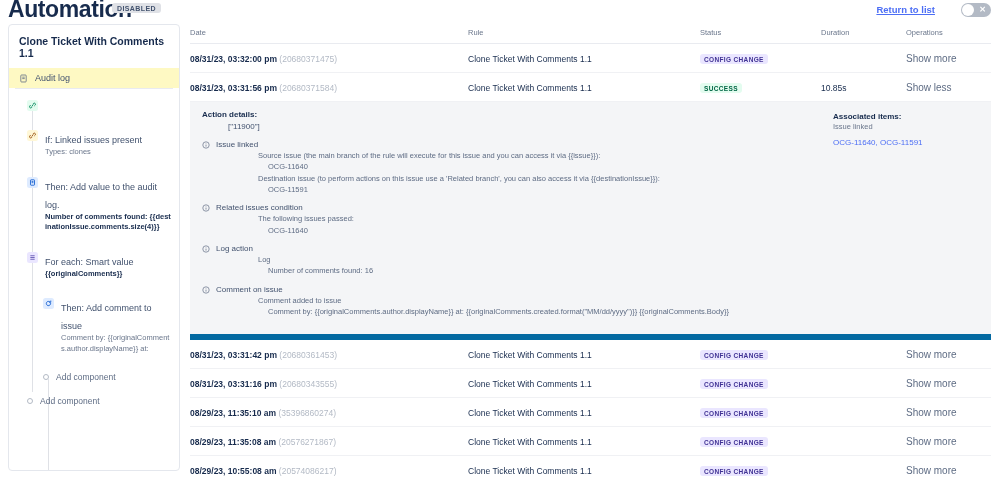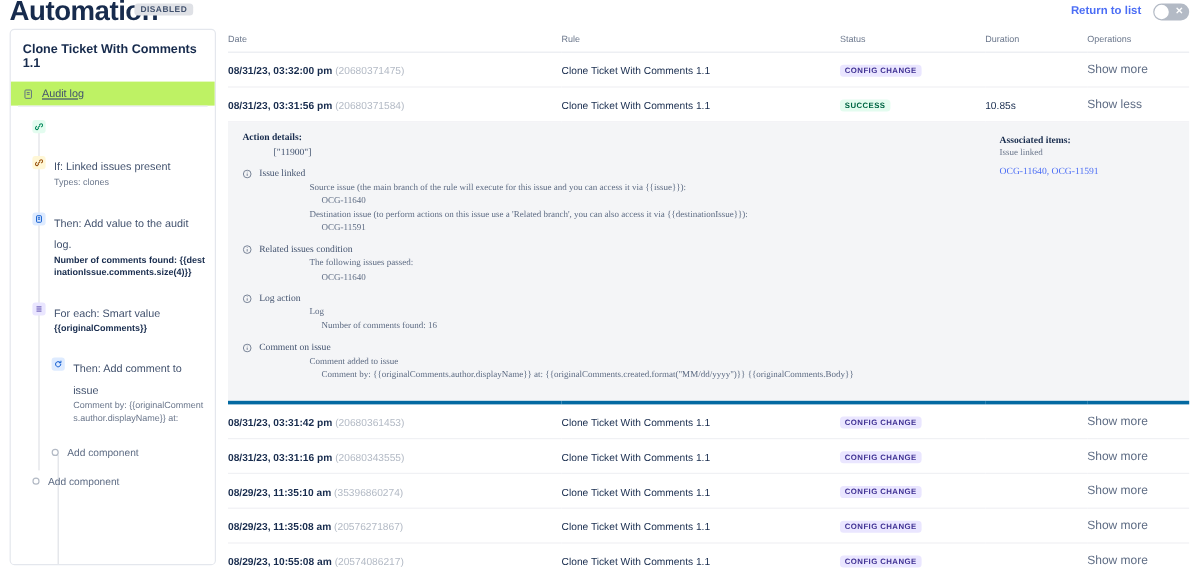--- a/index.html
+++ b/index.html
@@ -22,23 +22,23 @@
     font-size: 23px; font-weight: 700; letter-spacing: -0.4px;
     color: #172b4d;
   }
   .disabled-badge {
     position: absolute; left: 112px; top: 3px;
     background: #dfe1e6; color: #42526e;
     font-size: 7px; font-weight: 700; letter-spacing: 0.4px;
     padding: 2px 5px 1px 5px; border-radius: 3px;
   }
   .return-link {
-    position: absolute; right: 48px; top: 4px;
+    position: absolute; right: 64px; top: 4px;
     font-size: 9.5px; color: #4c6ef5; font-weight: 600;
-    cursor: pointer; white-space: nowrap;
+    cursor: pointer; white-space: nowrap; text-decoration: underline;
   }
   .toggle {
     position: absolute; right: 8px; top: 3px;
     width: 30px; height: 14px; border-radius: 8px;
     background: #b3bac5; display: flex; align-items: center;
     justify-content: flex-end; padding: 0 3px 0 0; cursor: pointer;
   }
   .toggle .knob {
     position: absolute; left: 1px; top: 1px;
     width: 12px; height: 12px; border-radius: 50%;
@@ -59,21 +59,21 @@
   }
   .sidebar-title {
     font-size: 10.5px; font-weight: 700; color: #172b4d;
     padding: 10px 10px 9px 10px;
   }
   .sidebar-divider { height: 1px; background: #e9ebf0; margin: 0 6px; }
   .nav-item {
     display: flex; align-items: center; gap: 7px;
     padding: 5px 10px; font-size: 9px; color: #42526e; cursor: pointer;
   }
-  .nav-item.active { background: #bef264; text-decoration: underline; }
+  .nav-item.active { background: #fef9c3; }
   .nav-ico { width: 9px; height: 9px; flex: 0 0 auto; color: #5e6c84; }
   .nav-ico svg { display: block; width: 9px; height: 9px; }
 
   .tree { position: relative; padding: 10px 0 0 0; }
   .tree .spine {
     position: absolute; left: 23px; top: 14px; bottom: 14px;
     width: 1px; background: #dfe1e6;
   }
   .tree .spine2 {
     position: absolute; left: 39px; top: 290px; height: 100px;
@@ -135,21 +135,21 @@
   .date-id { color: #b3bac5; font-weight: 400; }
   .badge {
     display: inline-block; font-size: 6.5px; font-weight: 700;
     letter-spacing: 0.35px; padding: 2px 4px 1px 4px; border-radius: 3px;
   }
   .badge-config { background: #eae6ff; color: #403294; }
   .badge-success { background: #e3fcef; color: #006644; }
   .op-link { color: #5e6c84; font-size: 10px; cursor: pointer; }
 
   
-  .detail-row td { padding: 0; border-bottom: 3px solid #0369a1; font-family: Liberation Serif, serif; }
+  .detail-row td { padding: 0; border-bottom: 6px solid #0369a1; }
   .detail-wrap {
     display: flex; background: #f4f5f7; width: 801px;
     padding: 8px 0 10px 0;
   }
   .detail-left { flex: 1 1 auto; padding: 0 10px 0 12px; min-width: 0; }
   .detail-right {
     flex: 0 0 166px; padding: 2px 8px 0 8px;
   }
   .dt-head { font-size: 8px; font-weight: 700; color: #172b4d; }
   .dt-code { font-size: 8px; color: #42526e; margin: 3px 0 8px 26px; }

